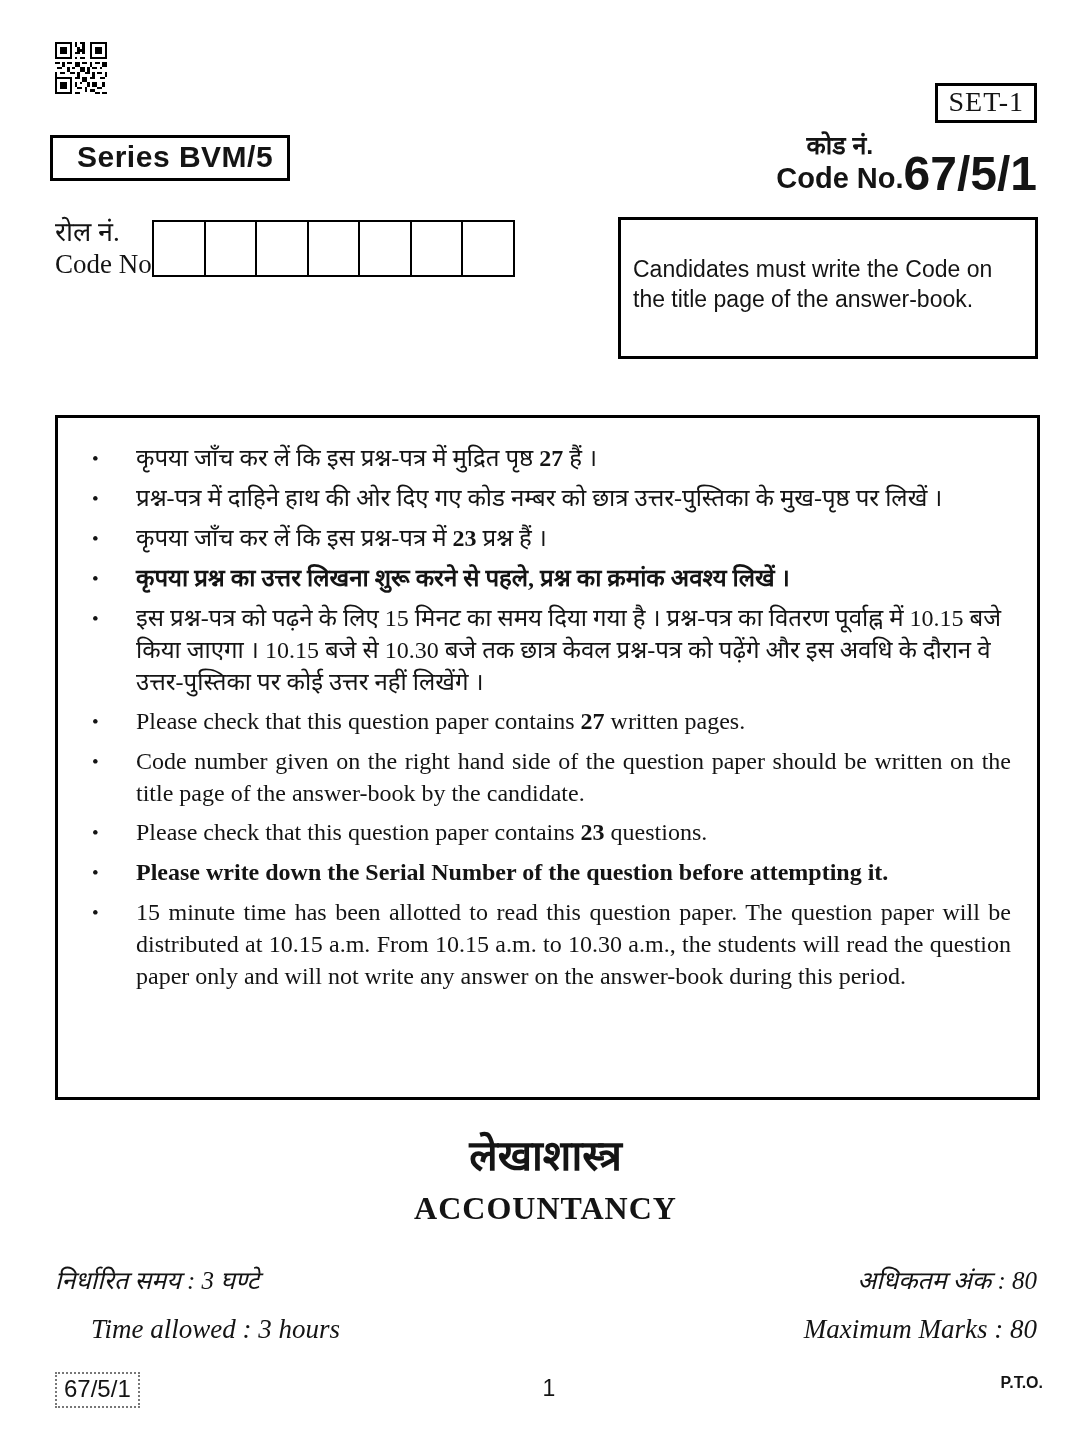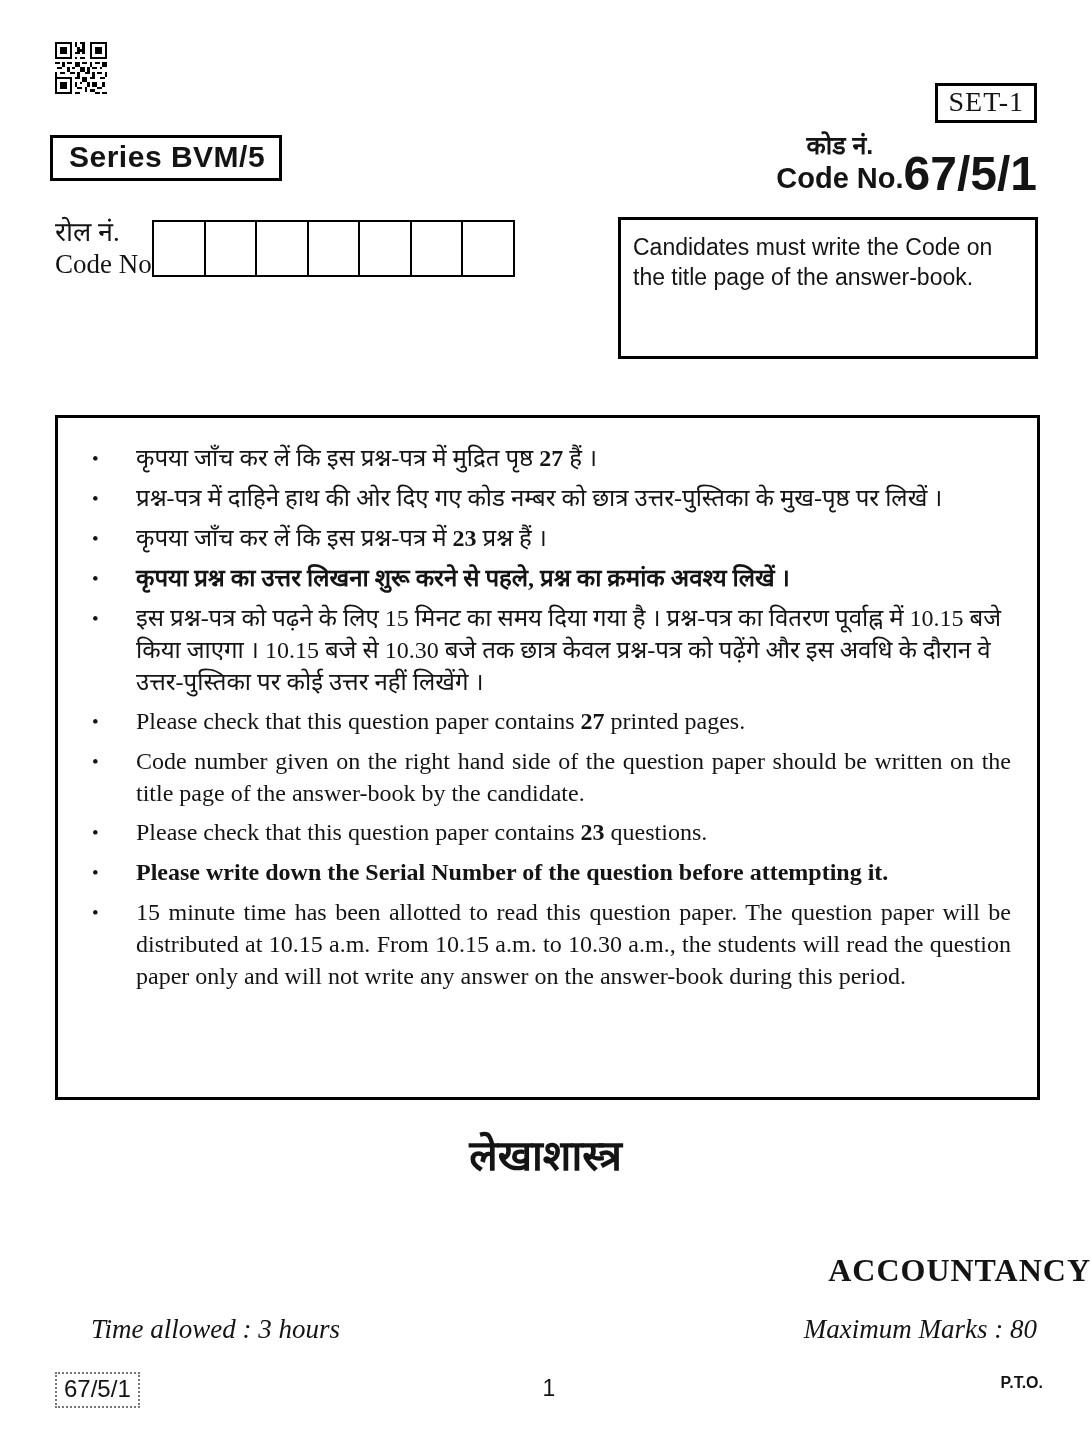--- a/index.html
+++ b/index.html
@@ -14,21 +14,21 @@
     font-family: "Liberation Serif", serif;
     overflow: hidden;
   }
 
   
   .qr { position: absolute; left: 55px; top: 40px; width: 52px; height: 56px; }
 
   
   .series-box {
     position: absolute; left: 50px; top: 135px;
-    border: 3px solid #000; padding: 2px 14px 4px 16px;
+    border: 3px solid #000; padding: 2px 14px 4px 24px;
     font-family: "Liberation Sans", sans-serif;
     font-weight: bold; font-size: 30px; letter-spacing: 0.5px;
   }
 
   
   .set-badge {
     position: absolute; top: 83px; right: 54px;
     border: 3px solid #000; padding: 0 10px 2px 10px;
     font-family: "Liberation Serif", serif;
     font-weight: normal; font-size: 28px; letter-spacing: 1px;
@@ -64,21 +64,21 @@
   .roll-cell + .roll-cell { margin-left: -2px; }
 
   
   .notice-box {
     position: absolute; left: 618px; top: 217px; width: 420px; min-height: 142px;
     border: 3px solid #000; padding: 8px 12px 10px 12px;
   }
   .notice-hi { font-size: 24px; line-height: 33px; text-align: justify; }
   .notice-en {
     font-family: "Liberation Sans", sans-serif;
-    font-size: 23px; line-height: 30px; margin-top: 4px;
+    font-size: 23px; line-height: 30px; margin-top: 26px;
   }
 
   
   .instr-box {
     position: absolute; left: 55px; top: 415px; width: 985px; height: 685px;
     border: 3px solid #000; padding: 24px 26px 20px 34px; overflow: hidden;
   }
   .instr-list { list-style: none; }
   .instr-item { display: flex; margin-bottom: 7px; }
   .instr-item .marker {
@@ -89,22 +89,22 @@
   .instr-item.en .text { text-align: justify; }
   .instr-item.bold .text { font-weight: bold; }
   .instr-item .text .b { font-weight: bold; }
 
   
   .subject-hi {
     position: absolute; top: 1120px; left: 0; width: 100%;
     text-align: center; font-size: 42px; line-height: 50px; font-weight: bold; margin-top: 11px;
   }
   .subject-en {
-    position: absolute; top: 1252px; left: 0; width: 100%;
-    text-align: right; font-size: 32px; font-weight: bold; letter-spacing: 1px;
+    position: absolute; top: 1190px; left: 0; width: 100%;
+    text-align: center; font-size: 32px; font-weight: bold; letter-spacing: 1px;
   }
 
   
   .meta-row {
     position: absolute; left: 55px; right: 54px;
     display: flex; justify-content: space-between;
   }
   .meta-row.hi { top: 1262px; font-size: 25px; font-style: italic; }
   .meta-row.en { top: 1314px; font-size: 27px; font-style: italic; margin-left: 36px; }
 
@@ -196,21 +196,21 @@
         <li class="instr-item hi bold">
           <span class="marker">•</span>
           <p class="text"><span>कृपया प्रश्न का उत्तर लिखना शुरू करने से पहले, प्रश्न का क्रमांक अवश्य लिखें ।</span></p>
         </li>
         <li class="instr-item hi">
           <span class="marker">•</span>
           <p class="text"><span>इस प्रश्न-पत्र को पढ़ने के लिए 15 मिनट का समय दिया गया है ।  प्रश्न-पत्र का वितरण पूर्वाह्न में 10.15 बजे किया जाएगा ।  10.15 बजे से 10.30 बजे तक छात्र केवल प्रश्न-पत्र को पढ़ेंगे और इस अवधि के दौरान वे उत्तर-पुस्तिका पर कोई उत्तर नहीं लिखेंगे ।</span></p>
         </li>
         <li class="instr-item en">
           <span class="marker">•</span>
-          <p class="text"><span>Please check that this question paper contains </span><span class="b">27</span><span> printed pages.</span></p>
+          <p class="text"><span>Please check that this question paper contains </span><span class="b">27</span><span> written pages.</span></p>
         </li>
         <li class="instr-item en">
           <span class="marker">•</span>
           <p class="text"><span>Code number given on the right hand side of the question paper should be written on the title page of the answer-book by the candidate.</span></p>
         </li>
         <li class="instr-item en">
           <span class="marker">•</span>
           <p class="text"><span>Please check that this question paper contains </span><span class="b">23</span><span> questions.</span></p>
         </li>
         <li class="instr-item en bold">
@@ -220,20 +220,24 @@
         <li class="instr-item en">
           <span class="marker">•</span>
           <p class="text"><span>15 minute time has been allotted to read this question paper. The question paper will be distributed at 10.15 a.m. From 10.15 a.m. to 10.30 a.m., the students will read the question paper only and will not write any answer on the answer-book during this period.</span></p>
         </li>
       </ul>
   </div>
 
   <div class="subject-hi">लेखाशास्त्र</div>
   <div class="subject-en">ACCOUNTANCY</div>
 
+  <div class="meta-row hi">
+    <span>निर्धारित समय : 3 घण्टे</span>
+    <span>अधिकतम अंक : 80</span>
+  </div>
   <div class="meta-row en">
     <span>Time allowed : 3 hours</span>
     <span>Maximum Marks : 80</span>
   </div>
 
   <div class="footer">
     <span class="footer-code">67/5/1</span>
     <span class="footer-page">1</span>
     <span class="footer-pto">P.T.O.</span>
   </div>

